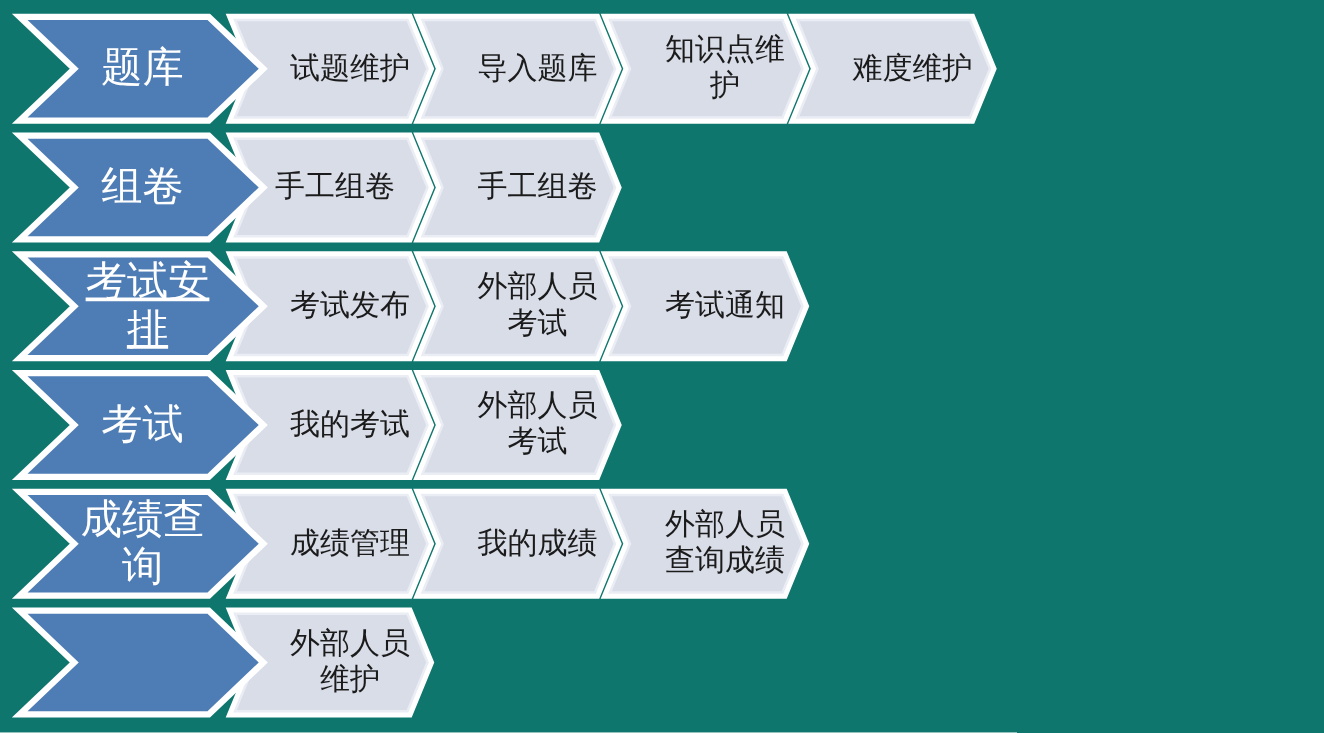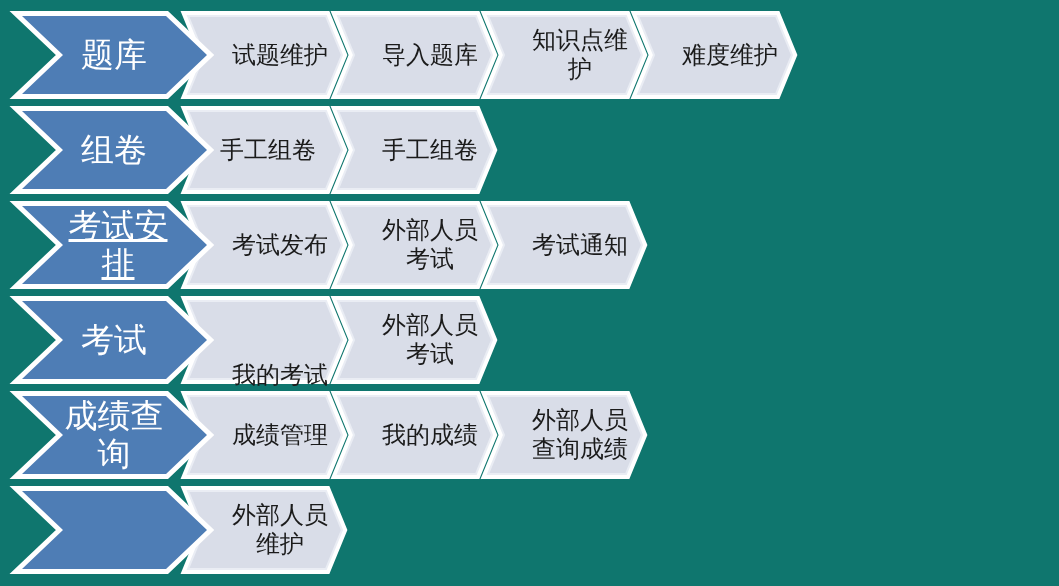--- a/index.html
+++ b/index.html
@@ -83,21 +83,21 @@
     <div class="row" style="top: 299px;">
       <svg width="1059" height="82">
         <path d="M 338 2 L 476 2 L 492 41 L 476 80 L 338 80 L 354 41 Z" fill="#FFFFFF" stroke="#FFFFFF" stroke-width="10" stroke-linejoin="miter"></path>
         <path d="M 338 2 L 476 2 L 492 41 L 476 80 L 338 80 L 354 41 Z" fill="#D9DDE8" stroke="#EAEDF4" stroke-width="2" stroke-linejoin="miter"></path>
         <path d="M 188 2 L 326 2 L 342 41 L 326 80 L 188 80 L 204 41 Z" fill="#FFFFFF" stroke="#FFFFFF" stroke-width="10" stroke-linejoin="miter"></path>
         <path d="M 188 2 L 326 2 L 342 41 L 326 80 L 188 80 L 204 41 Z" fill="#D9DDE8" stroke="#EAEDF4" stroke-width="2" stroke-linejoin="miter"></path>
         <path d="M 22 2 L 166 2 L 207 41 L 166 80 L 22 80 L 63 41 Z" fill="#FFFFFF" stroke="#FFFFFF" stroke-width="10" stroke-linejoin="miter"></path>
         <path d="M 22 2 L 166 2 L 207 41 L 166 80 L 22 80 L 63 41 Z" fill="#4E7DB5"></path>
       </svg>
       <div class="label leader-label" style="left: 54px;">考试</div>
-      <div class="label step-label" style="left: 224px; margin-top: 35px;">我的考试</div>
+      <div class="label step-label" style="left: 224px;">我的考试</div>
       <div class="label step-label" style="left: 374px;">外部人员考试</div>
     </div>
     <div class="row" style="top: 394px;">
       <svg width="1059" height="82">
         <path d="M 488 2 L 626 2 L 642 41 L 626 80 L 488 80 L 504 41 Z" fill="#FFFFFF" stroke="#FFFFFF" stroke-width="10" stroke-linejoin="miter"></path>
         <path d="M 488 2 L 626 2 L 642 41 L 626 80 L 488 80 L 504 41 Z" fill="#D9DDE8" stroke="#EAEDF4" stroke-width="2" stroke-linejoin="miter"></path>
         <path d="M 338 2 L 476 2 L 492 41 L 476 80 L 338 80 L 354 41 Z" fill="#FFFFFF" stroke="#FFFFFF" stroke-width="10" stroke-linejoin="miter"></path>
         <path d="M 338 2 L 476 2 L 492 41 L 476 80 L 338 80 L 354 41 Z" fill="#D9DDE8" stroke="#EAEDF4" stroke-width="2" stroke-linejoin="miter"></path>
         <path d="M 188 2 L 326 2 L 342 41 L 326 80 L 188 80 L 204 41 Z" fill="#FFFFFF" stroke="#FFFFFF" stroke-width="10" stroke-linejoin="miter"></path>
         <path d="M 188 2 L 326 2 L 342 41 L 326 80 L 188 80 L 204 41 Z" fill="#D9DDE8" stroke="#EAEDF4" stroke-width="2" stroke-linejoin="miter"></path>

